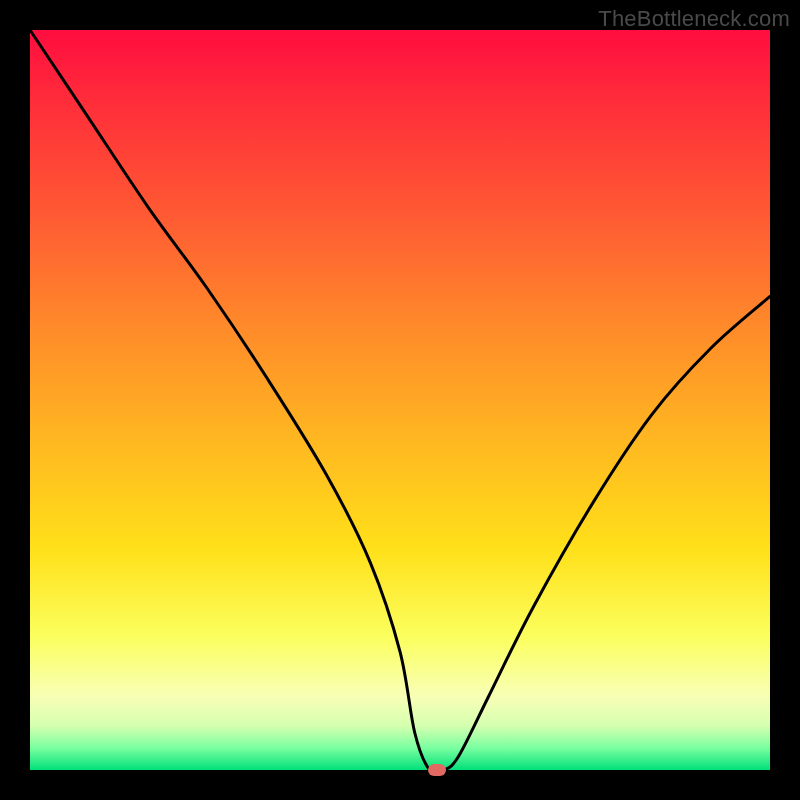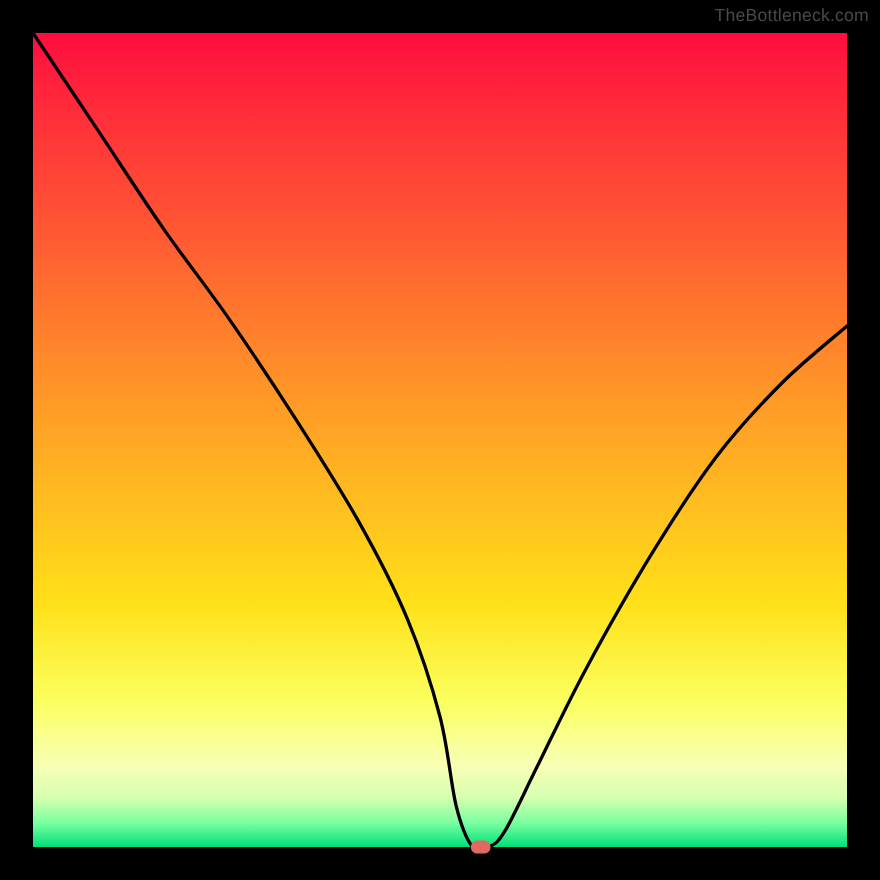--- a/index.html
+++ b/index.html
@@ -36,21 +36,21 @@
       #d6ffb0 94%,
       #7affa0 97%,
       #00e07a 100%
     );
   }
   .watermark {
     position: absolute;
     top: 6px;
     right: 10px;
     color: #4a4a4a;
-    font-size: 16px;
+    font-size: 22px;
     letter-spacing: 0.2px;
     user-select: none;
   }
   svg.curve {
     position: absolute;
     left: 0;
     top: 0;
     width: 740px;
     height: 740px;
     overflow: visible;

